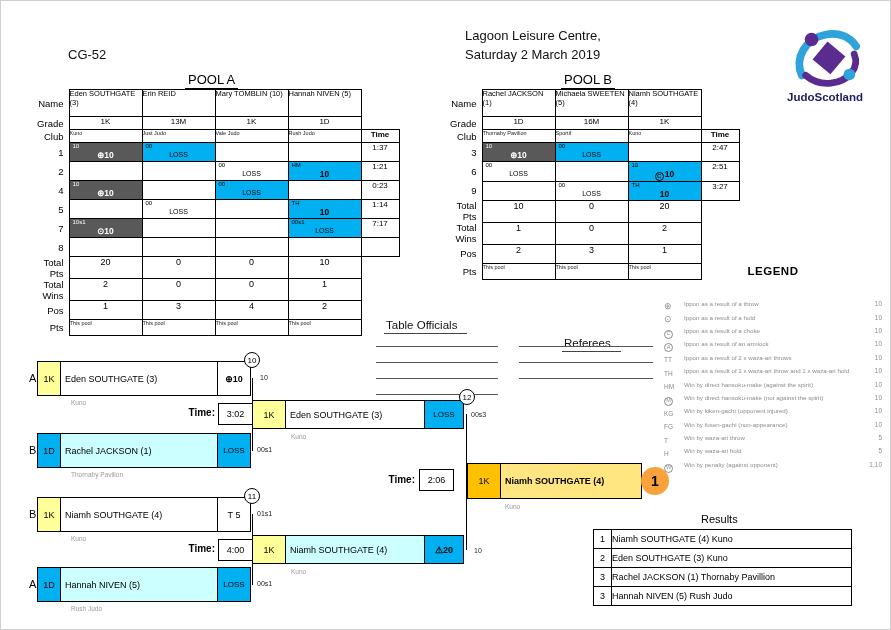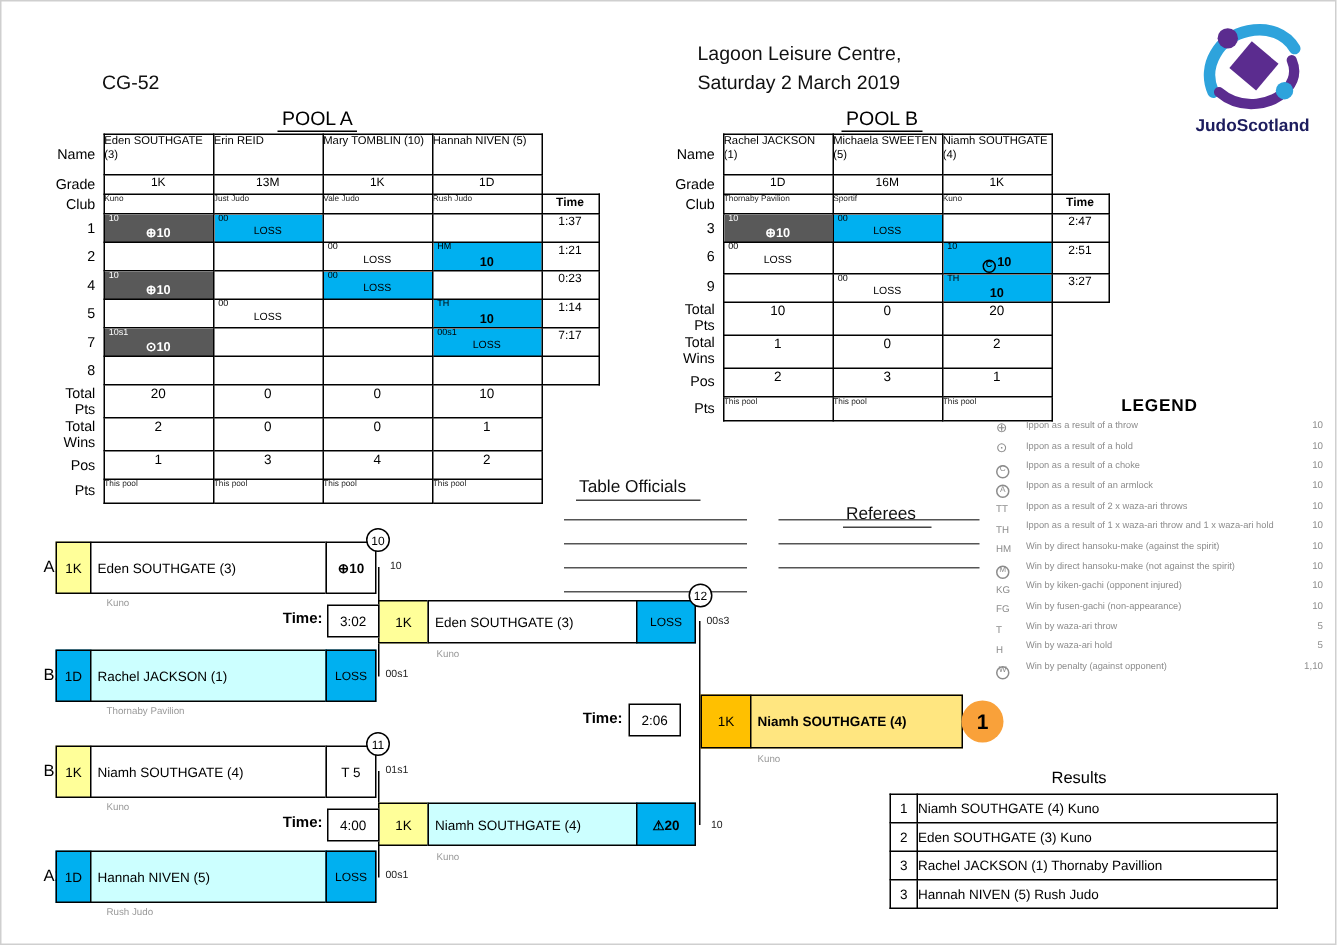--- a/index.html
+++ b/index.html
@@ -30,21 +30,21 @@
   .sc .mn  { display:block; font-size:8.5px; line-height:10px; text-align:center; font-weight:bold; }
   .sc.loss .mn { font-weight:normal; font-size:7px; }
   .circ-sm { display:inline-flex; align-items:center; justify-content:center; width:9px; height:9px; border:1px solid currentColor; border-radius:50%; font-size:6px; line-height:1; vertical-align:-1px; margin-right:1px; }
 
   
   .sec-h { font-size:11.5px; color:#111; border-bottom:1px solid #444; padding:0 10px 2px 2px; }
   .sline { position:absolute; height:1px; background:#555; }
 
   
   .legend { position:absolute; left:663px; top:264px; width:218px; }
-  .legend-title { text-align:center; font-weight:bold; font-size:11.5px; letter-spacing:.5px; color:#000; margin-bottom:0; }
+  .legend-title { text-align:center; font-weight:bold; font-size:11.5px; letter-spacing:.5px; color:#000; margin-bottom:20px; }
   .lrow { display:flex; align-items:center; height:13.4px; color:#8c8c8c; }
   .licon { width:20px; flex:none; }
   .lsym { font-size:9px; }
   .lcode { font-size:6.5px; }
   .lcirc { display:inline-flex; align-items:center; justify-content:center; width:9px; height:9px; border:1px solid #8c8c8c; border-radius:50%; font-size:5.5px; line-height:1; }
   .ldesc { flex:1; font-size:6.2px; white-space:nowrap; overflow:hidden; }
   .lpts { width:18px; flex:none; text-align:right; font-size:6.5px; }
 
   
   .brow { position:absolute; display:flex; }
@@ -69,21 +69,21 @@
   .place-circle { position:absolute; width:28px; height:28px; border-radius:50%; background:#F9A13A; display:flex; align-items:center; justify-content:center; font-size:14px; font-weight:bold; color:#000; z-index:7; }
 
   
   .results-title { position:absolute; font-size:11px; color:#000; }
   table.results { position:absolute; border-collapse:collapse; table-layout:fixed; }
   table.results td { border:1px solid #000; font-size:9px; padding:0; vertical-align:middle; background:#fff; }
   td.rrank { width:18px; text-align:center; }
   td.rname { width:240px; padding-left:4px; }
 
   
-  .logo-wrap { position:absolute; left:786px; top:10px; width:96px; text-align:center; }
+  .logo-wrap { position:absolute; left:786px; top:24px; width:96px; text-align:left; }
   .logo-text { font-size:11.5px; font-weight:bold; color:#1d1d5e; margin-top:-2px; }
 </style>
 </head>
 <body>
 
 <div class="page">
 
   <div class="abs h1" style="left:67px;top:46px">CG-52</div>
   <div class="abs h1" style="left:464px;top:27px">Lagoon Leisure Centre,</div>
   <div class="abs h1" style="left:464px;top:46px">Saturday 2 March 2019</div>

